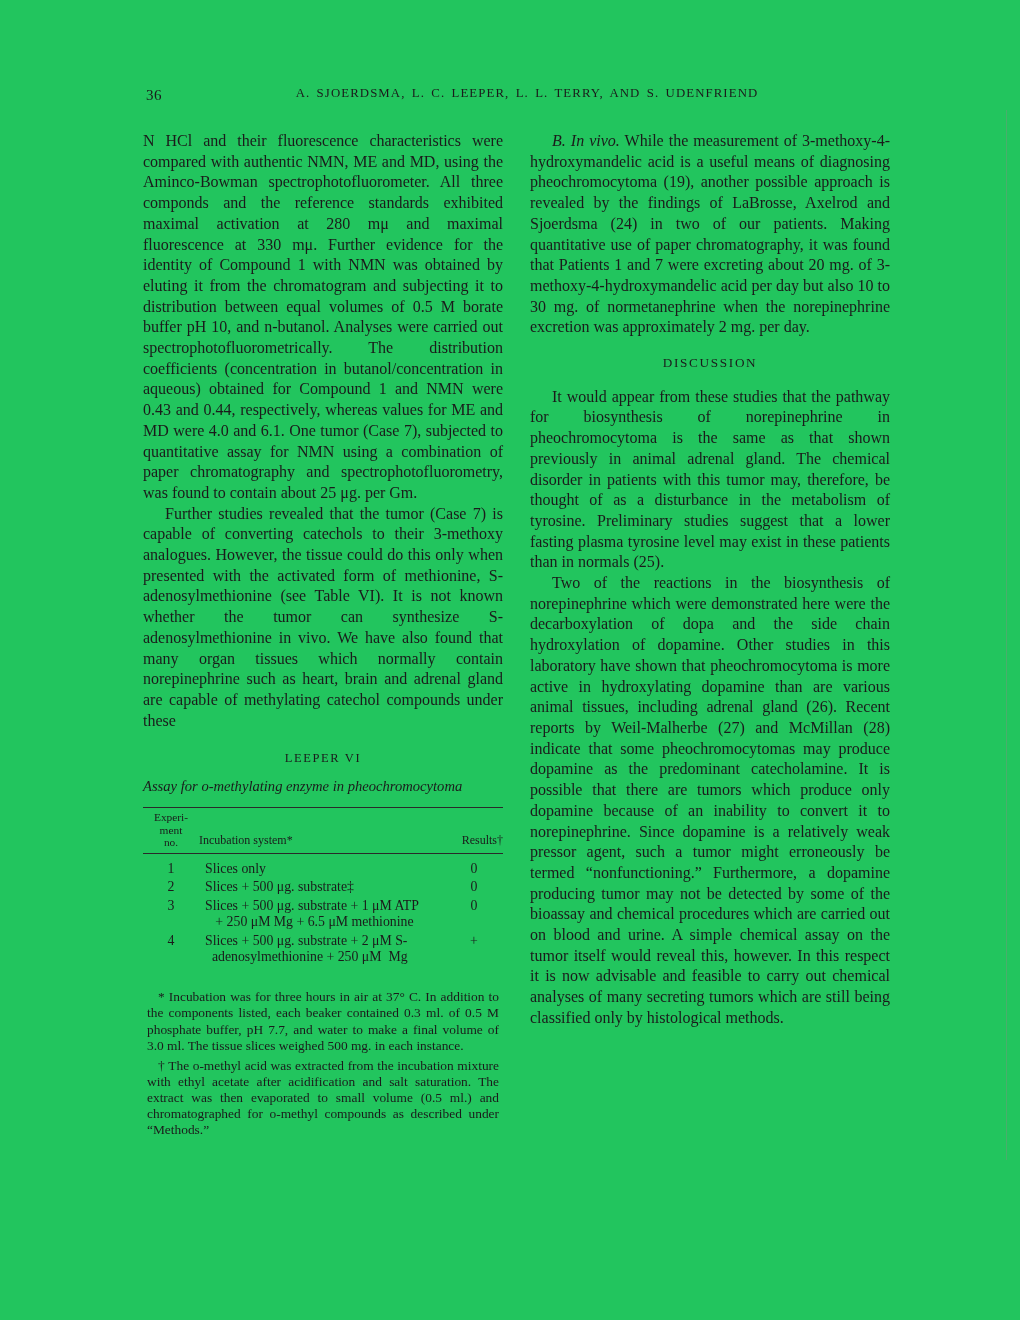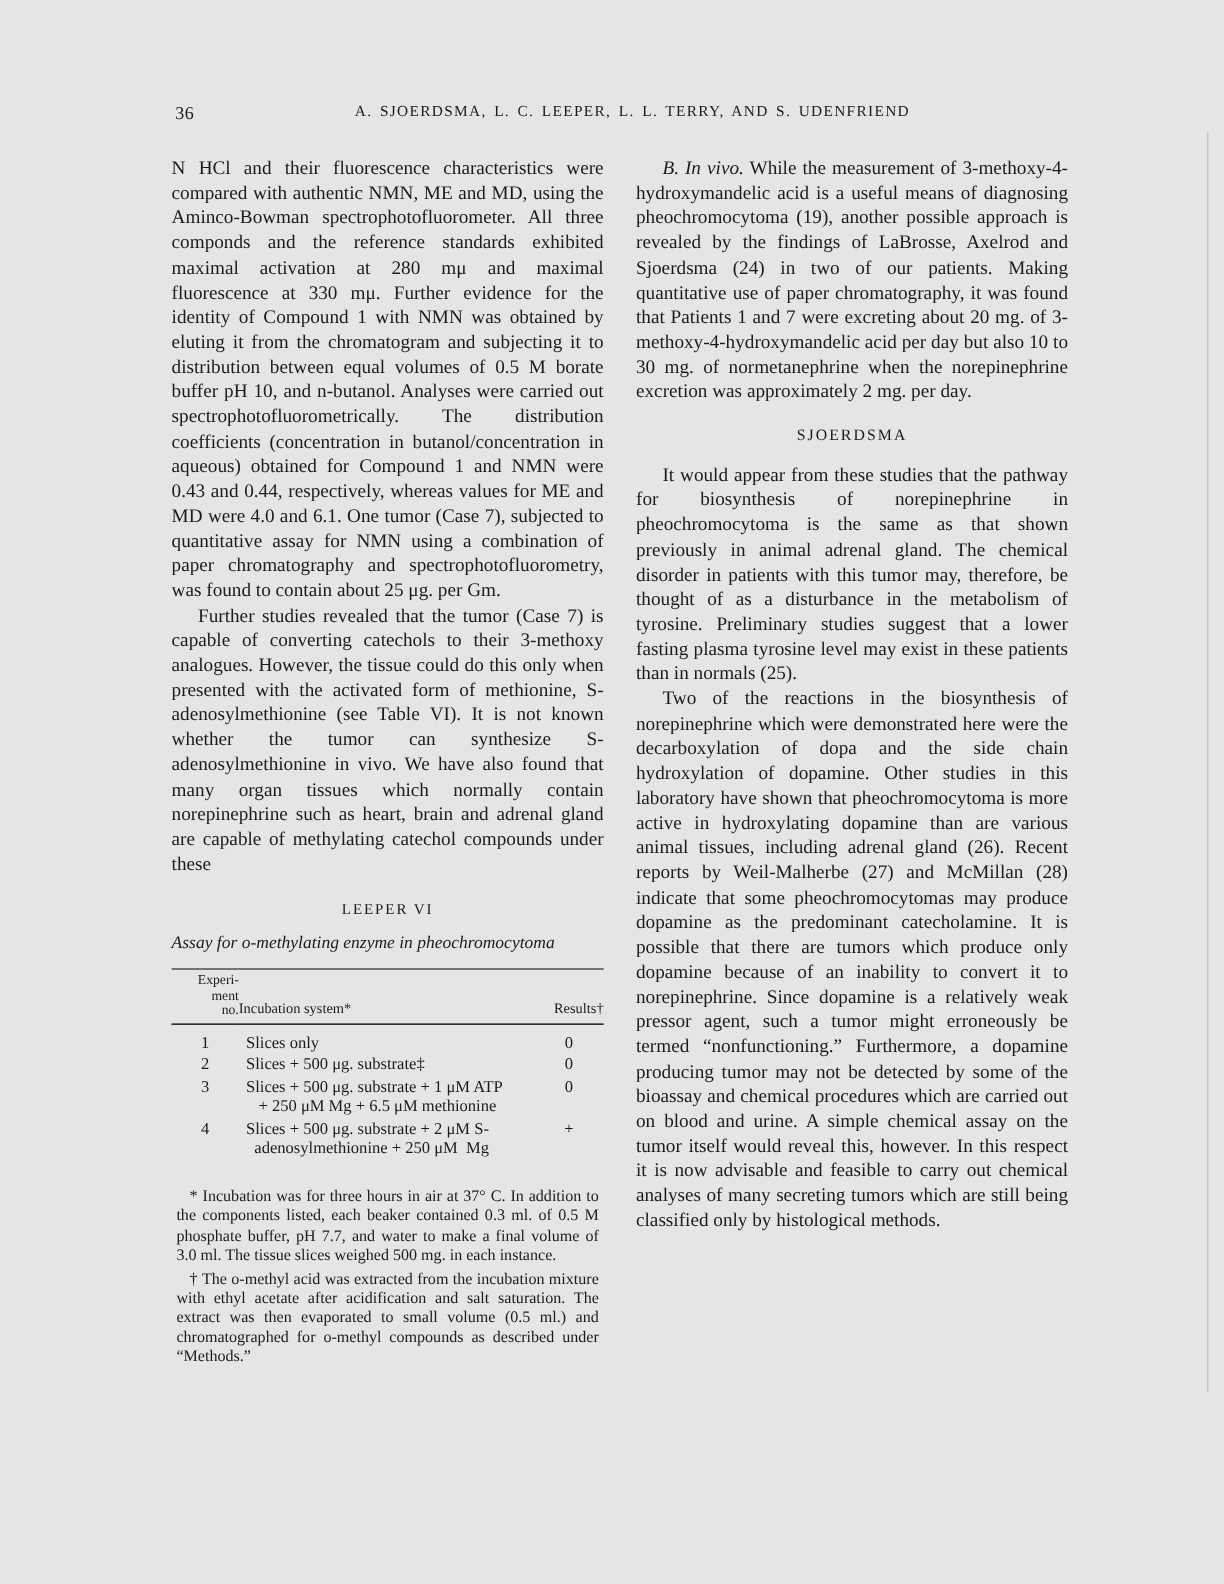--- a/index.html
+++ b/index.html
@@ -1,19 +1,19 @@
 <!DOCTYPE html>
 <html><head>
 <meta charset="utf-8">
 <style>
   * { margin:0; padding:0; box-sizing:border-box; }
   body { width:1020px; background:#fcfbf5; }
   .page {
     position:relative; width:1020px; height:1320px;
-    background:#e5e5e5; color:#1b1b1b; overflow:hidden;
+    background:#22c55e; color:#1b1b1b; overflow:hidden;
     font-family:"Liberation Serif","DejaVu Serif",serif;
   }
   .scan-edge { position:absolute; right:13px; top:110px; width:1px; height:1050px;
     background:#8a8a84; opacity:.38; }
   .content { position:absolute; left:143px; top:86px; width:748px; }
   .header-row { position:relative; height:18px; margin-bottom:27px; }
   .page-num { position:absolute; left:3px; top:1px; font-size:15px; letter-spacing:.5px; }
   .running-head { position:absolute; left:10px; width:100%; text-align:center;
     font-size:12.8px; letter-spacing:1.1px; word-spacing:2px; }
   .columns { display:flex; gap:27px; }
@@ -24,21 +24,21 @@
   .section-heading { text-align:center; font-size:13.2px; letter-spacing:1.7px;
     margin:15px 0 13px; }
   .table-block { margin-top:17px; }
   .table-label { text-align:center; font-size:12.5px; letter-spacing:1.6px; }
   .table-caption { text-align:left; font-style:italic; font-size:14.6px;
     margin-top:9px; margin-bottom:12px; line-height:17px; }
   table.data-table { width:100%; border-collapse:collapse;
     font-size:13.8px; line-height:16.4px; }
   .data-table thead th { border-top:1px solid #2a2a2a; border-bottom:1px solid #2a2a2a;
     font-weight:normal; padding:3px 0 4px; vertical-align:bottom; }
-  .th-exp { text-align:right; white-space:pre-line; width:56px;
+  .th-exp { text-align:center; white-space:pre-line; width:56px;
     font-size:11.4px; line-height:12.6px; padding-left:2px; }
   .th-sys { font-size:12px; }
   .th-res { text-align:right; width:58px; font-size:12px; padding-right:2px; }
   .data-table tbody td { vertical-align:top; padding-top:2px; }
   .data-table tbody tr:first-child td { padding-top:7px; }
   .td-no { text-align:center; width:56px; }
   .td-sys { white-space:pre-wrap; padding-left:6px; }
   .td-res { text-align:center; vertical-align:bottom; width:58px; }
   .footnotes { margin-top:24px; }
   .footnotes p { font-size:13.4px; line-height:16.1px; text-indent:11px;
@@ -104,21 +104,21 @@
 
         <div class="footnotes">
           <p>* Incubation was for three hours in air at 37° C.  In addition to the components listed, each beaker contained 0.3 ml. of 0.5 M phosphate buffer, pH 7.7, and water to make a final volume of 3.0 ml.  The tissue slices weighed 500 mg. in each instance.</p>
           <p>† The o-methyl acid was extracted from the incubation mixture with ethyl acetate after acidification and salt saturation.  The extract was then evaporated to small volume (0.5 ml.) and chromatographed for o-methyl compounds as described under “Methods.”</p>
         </div>
       </div>
 
       <div class="col">
         <p><span class="ital">B. In vivo.</span><span>  While the measurement of 3-methoxy-4-hydroxymandelic acid is a useful means of diagnosing pheochromocytoma (19), another possible approach is revealed by the findings of LaBrosse, Axelrod and Sjoerdsma (24) in two of our patients.  Making quantitative use of paper chromatography, it was found that Patients 1 and 7 were excreting about 20 mg. of 3-methoxy-4-hydroxymandelic acid per day but also 10 to 30 mg. of normetanephrine when the norepinephrine excretion was approximately 2 mg. per day.</span></p>
 
-        <div class="section-heading">SJOERDSMA</div>
+        <div class="section-heading">DISCUSSION</div>
 
         <p>It would appear from these studies that the pathway for biosynthesis of norepinephrine in pheochromocytoma is the same as that shown previously in animal adrenal gland.  The chemical disorder in patients with this tumor may, therefore, be thought of as a disturbance in the metabolism of tyrosine.  Preliminary studies suggest that a lower fasting plasma tyrosine level may exist in these patients than in normals (25).</p>
         <p>Two of the reactions in the biosynthesis of norepinephrine which were demonstrated here were the decarboxylation of dopa and the side chain hydroxylation of dopamine.  Other studies in this laboratory have shown that pheochromocytoma is more active in hydroxylating dopamine than are various animal tissues, including adrenal gland (26).  Recent reports by Weil-Malherbe (27) and McMillan (28) indicate that some pheochromocytomas may produce dopamine as the predominant catecholamine.  It is possible that there are tumors which produce only dopamine because of an inability to convert it to norepinephrine.  Since dopamine is a relatively weak pressor agent, such a tumor might erroneously be termed “nonfunctioning.”  Furthermore, a dopamine producing tumor may not be detected by some of the bioassay and chemical procedures which are carried out on blood and urine.  A simple chemical assay on the tumor itself would reveal this, however.  In this respect it is now advisable and feasible to carry out chemical analyses of many secreting tumors which are still being classified only by histological methods.</p>
       </div>
 
     </div>
   </div>
 </div>
 
 </body></html>

